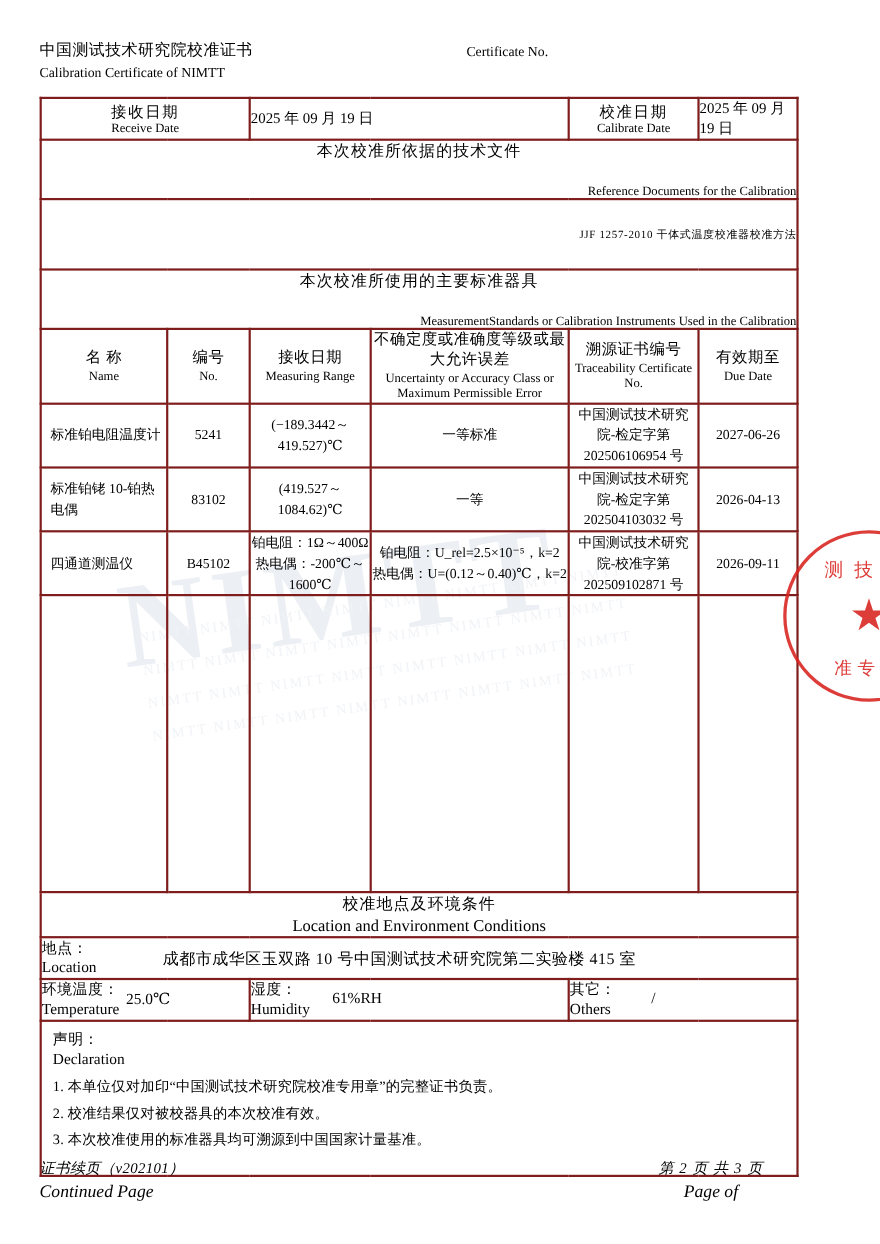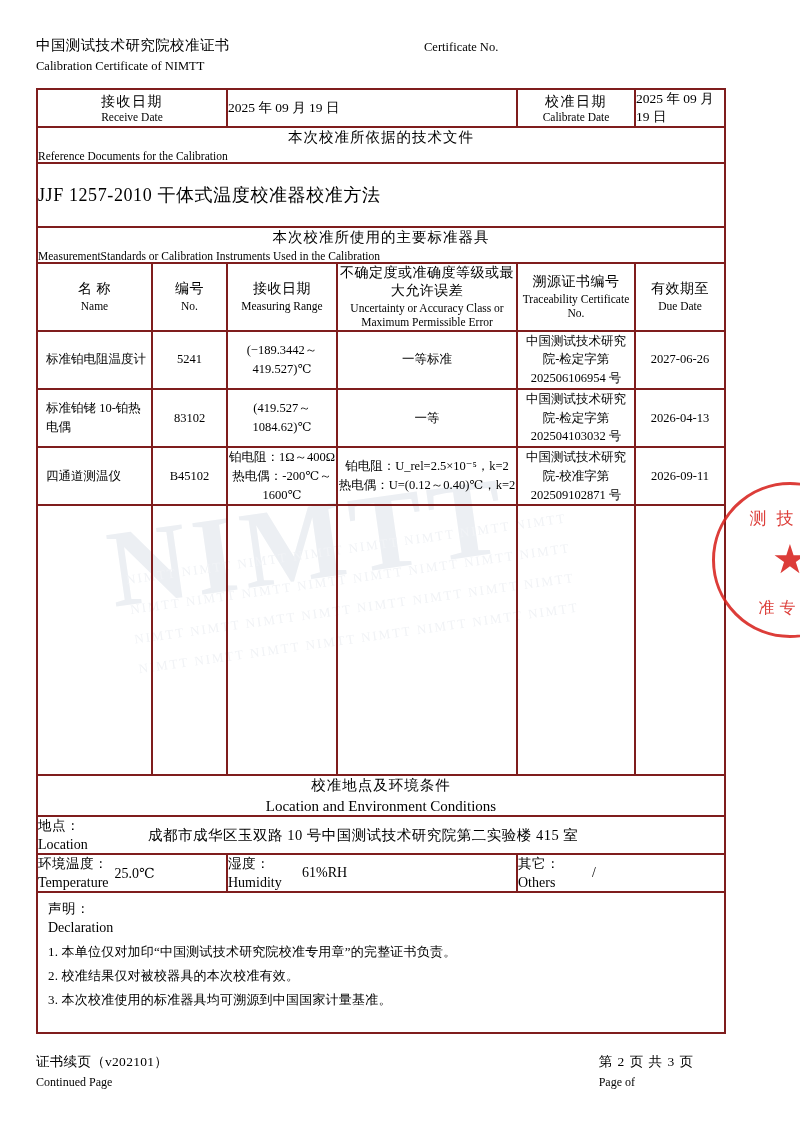--- a/index.html
+++ b/index.html
@@ -73,36 +73,36 @@
   .en { font-size: 11.5px; font-family: "Liberation Serif", serif; }
   .pad { padding: 6px 8px; }
 
   .cell-title-cn {
     font-size: 14.5px;
     text-align: center;
     letter-spacing: 1px;
   }
   .cell-title-en {
     font-size: 11.5px;
-    text-align: left;
-    margin-top: 3px;
+    text-align: right;
+    margin-top: 21px;
   }
   .label-cell {
     text-align: center;
     padding: 7px 4px;
   }
   .label-cell .cn { letter-spacing: 1.5px; }
   .value-cell {
     padding: 8px 10px;
     font-size: 13.5px;
   }
   .doc-row td {
     height: 62px;
-    text-align: left;
-    font-size: 18px;
+    text-align: right;
+    font-size: 10px;
     letter-spacing: .6px;
     margin-top: 44px;
   }
   .colhdr td {
     text-align: center;
     padding: 7px 4px;
     height: 54px;
   }
   .colhdr .cn { display: block; letter-spacing: .5px; }
   .colhdr .en { display: block; margin-top: 2px; line-height: 1.2; }
@@ -125,24 +125,25 @@
   .env-lbl { min-width: 68px; }
   .env-val { font-size: 14px; padding-left: 6px; }
   .decl-list { font-size: 13px; line-height: 1.85; letter-spacing: .2px; }
   
   .ftr {
     position: absolute;
     left: 36px; top: 1053px;
     width: 688px;
     display: flex;
     justify-content: space-between;
+    font-style: italic;
   }
   .ftr-cn { font-size: 13.5px; letter-spacing: .3px; }
-  .ftr-en { font-size: 12px; margin-top: 4px; }
-  .ftr-right { text-align: left; padding-right: 30px; }
+  .ftr-en { font-size: 16px; margin-top: 4px; }
+  .ftr-right { text-align: center; padding-right: 30px; }
   .ftr-right .ftr-cn { letter-spacing: 1px; }
   
   .stamp {
     position: absolute;
     left: 712px;
     top: 482px;
     width: 150px;
     height: 150px;
     border: 3px solid #d8231e;
     border-radius: 50%;

